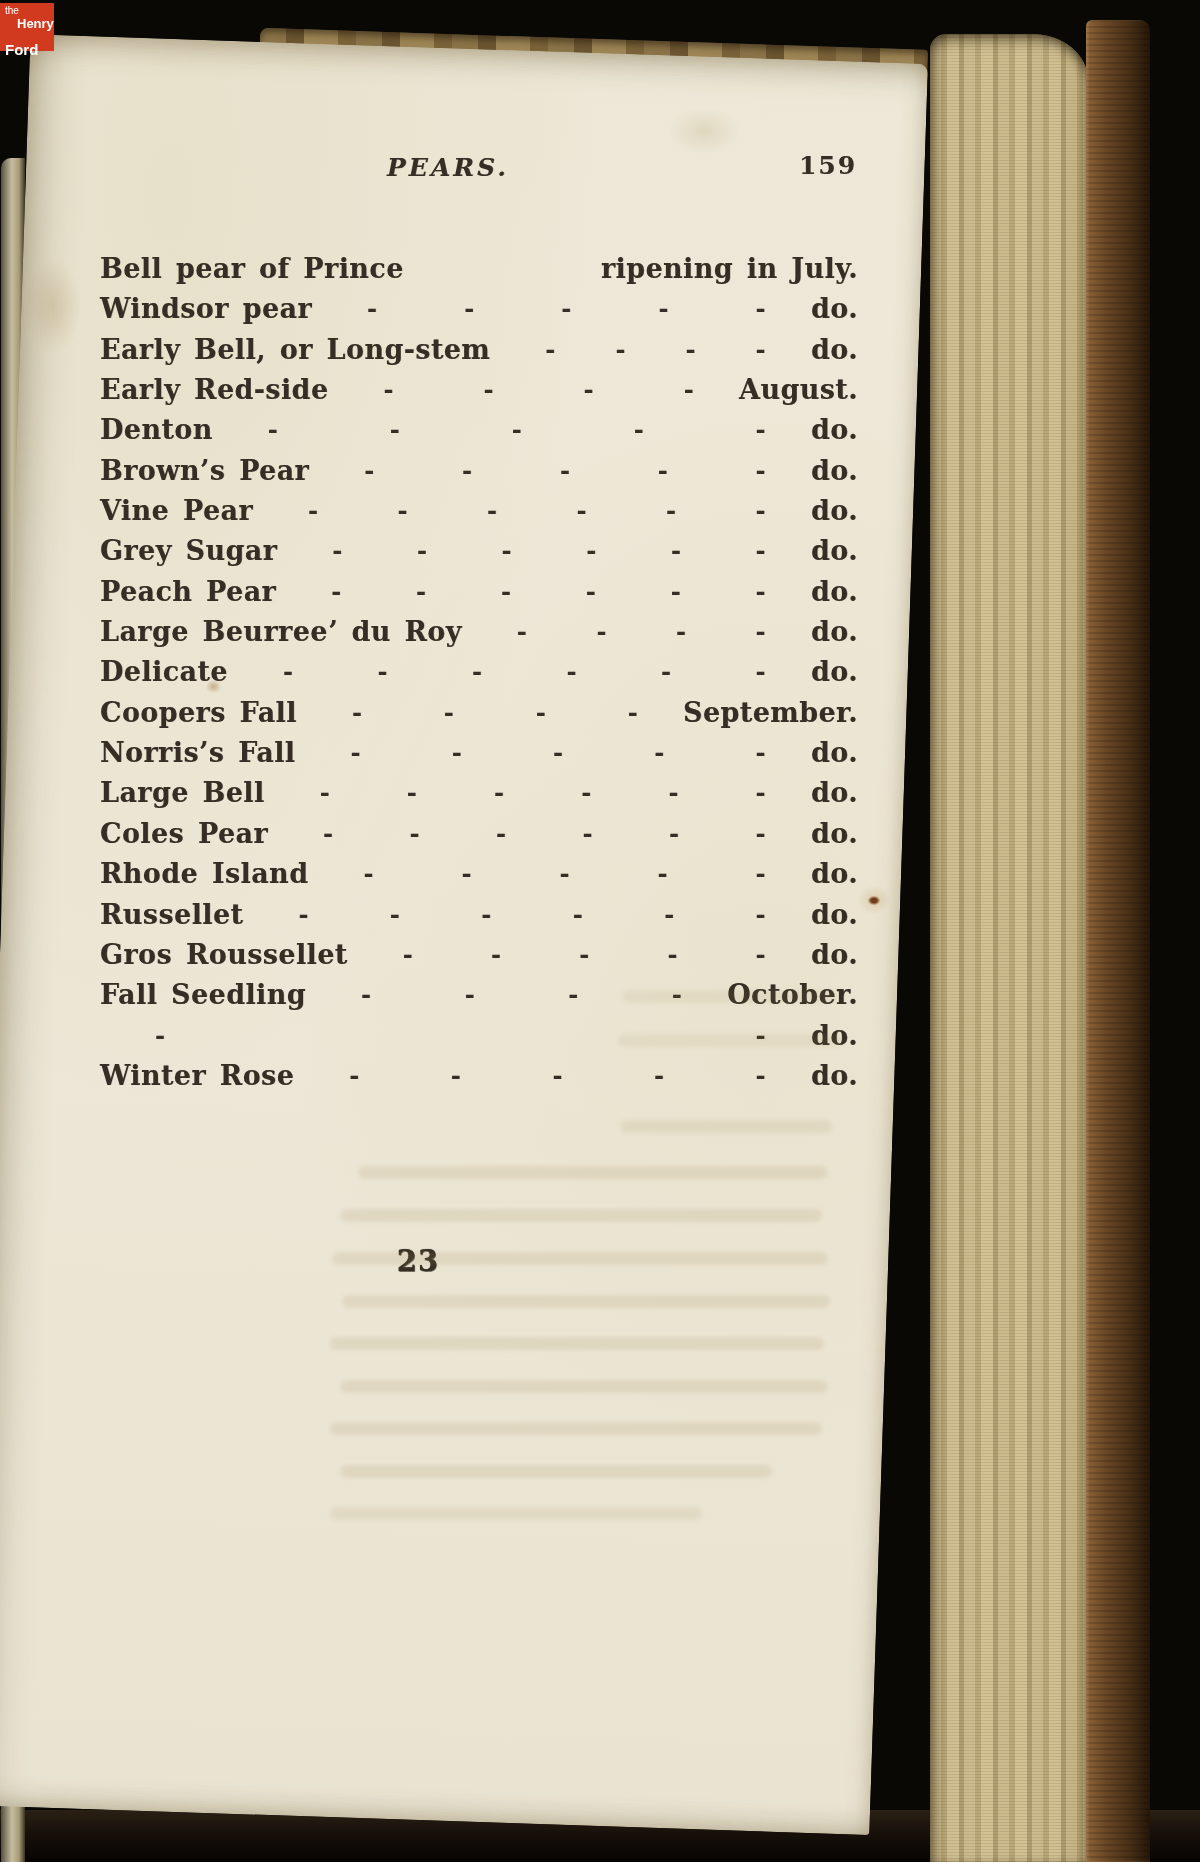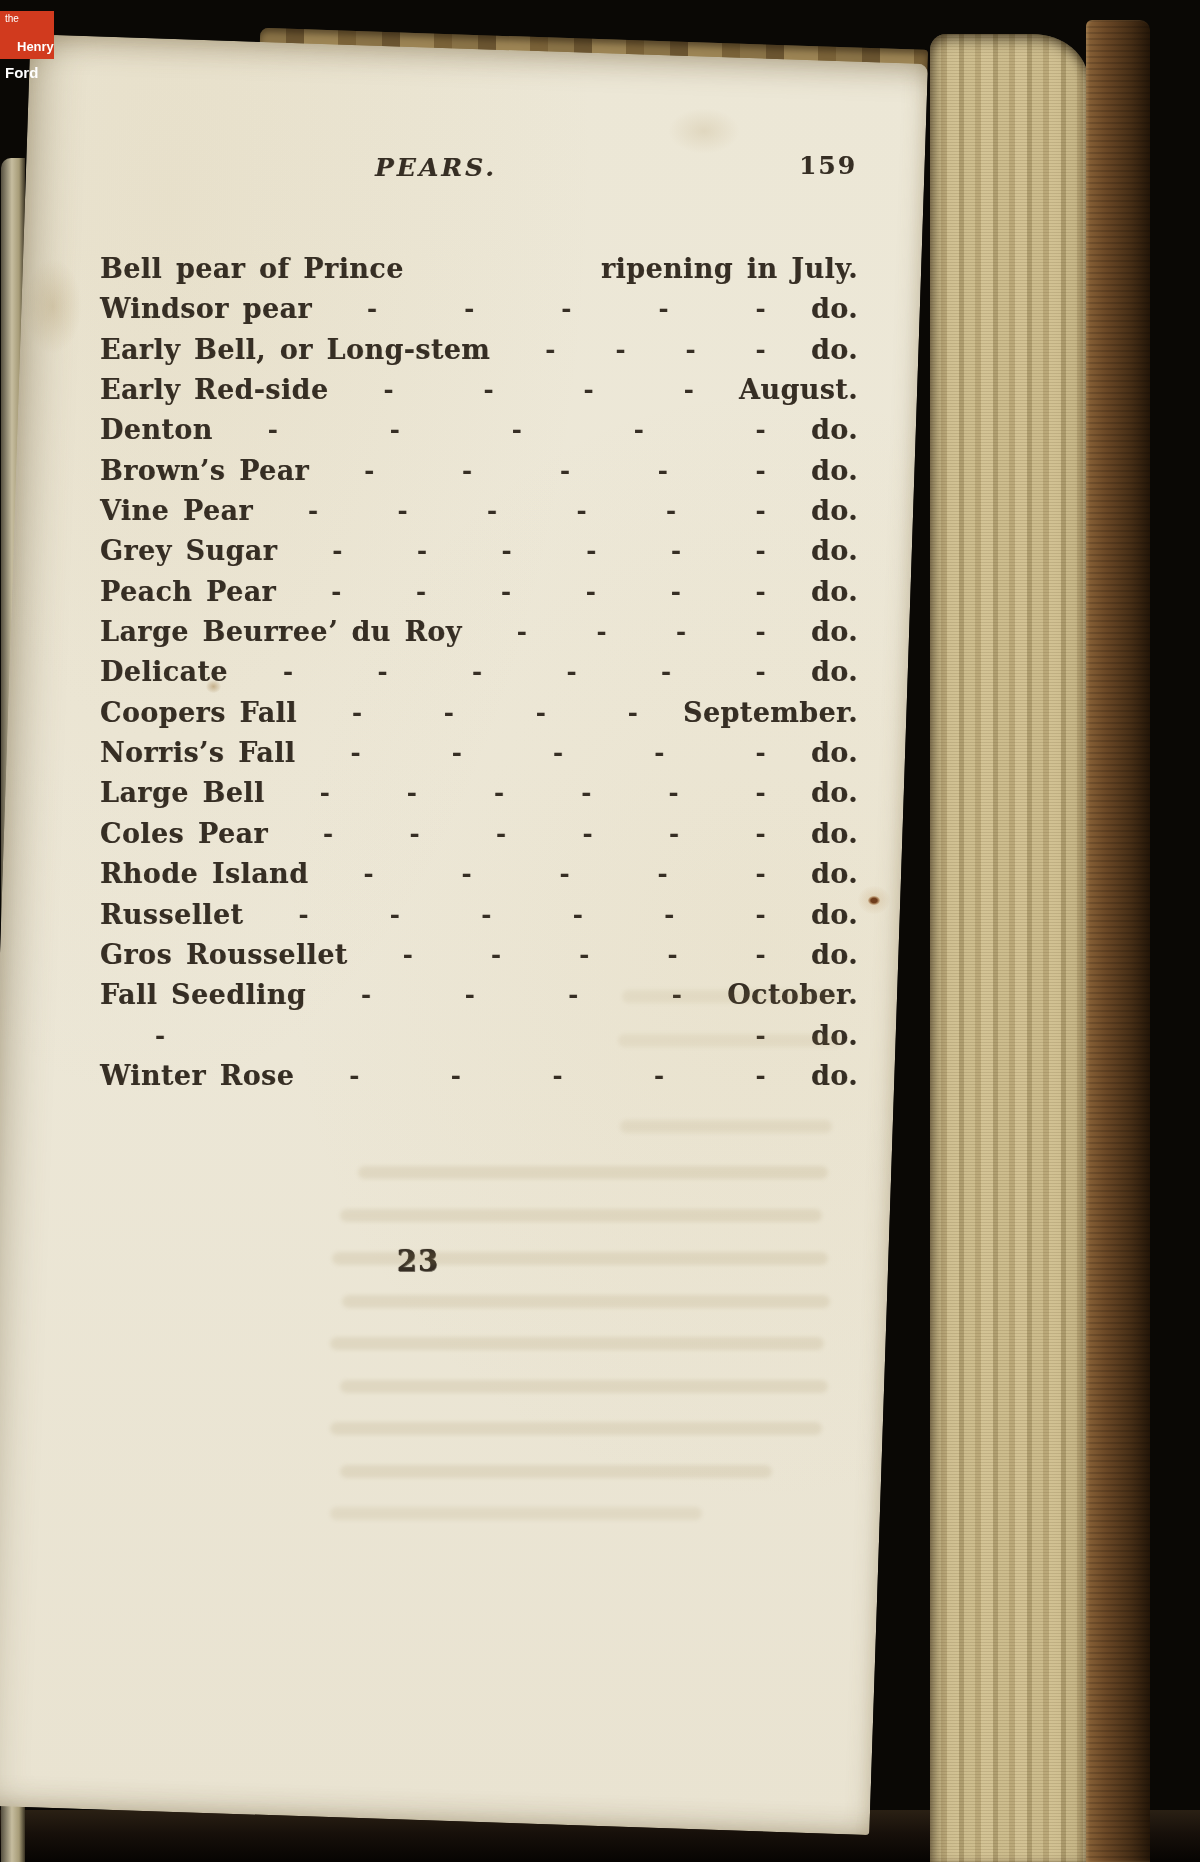--- a/index.html
+++ b/index.html
@@ -53,30 +53,30 @@
       linear-gradient(180deg,#ece7d6 0%,#ede8d8 40%,#e9e3d1 100%);
     border-radius:26px 10px 4px 4px;
     box-shadow:inset 30px 0 45px -22px rgba(95,80,45,.45),
                inset -14px 0 25px -14px rgba(120,100,55,.3),
                inset 0 26px 30px -20px rgba(110,90,50,.38),
                inset 0 -20px 28px -18px rgba(110,90,50,.3);
   }
   
   .content{position:absolute;left:0;top:0;width:1200px;height:1862px;z-index:5;color:#362e24;}
   .logo{
-    position:absolute;left:0;top:11px;width:54px;height:48px;z-index:10;
+    position:absolute;left:0;top:3px;width:54px;height:48px;z-index:10;
     background:#d13a1e;color:#fff;
     font-family:"Liberation Sans", sans-serif;line-height:1;
     padding:3px 0 16px 5px;box-sizing:border-box;
   }
   .logo .the{font-size:10px;display:block;}
-  .logo .henry{font-size:13px;font-weight:bold;display:block;margin:16px 0 0 12px;}
+  .logo .henry{font-size:13px;font-weight:bold;display:block;margin:1px 0 0 12px;}
   .logo .ford{font-size:15px;font-weight:bold;display:block;margin-top:12px;}
   .heading{
-    position:absolute;left:356px;top:153px;width:160px;text-align:center;
+    position:absolute;left:368px;top:153px;width:160px;text-align:center;
     font-style:italic;font-weight:700;font-size:25px;letter-spacing:3px;
     text-shadow:.4px .4px 0 rgba(54,46,36,.4);
   }
   .pagenum{
     position:absolute;left:798px;top:151px;width:60px;text-align:center;
     font-weight:700;font-size:25px;letter-spacing:2px;
     text-shadow:.4px .4px 0 rgba(54,46,36,.4);
   }
   .list{position:absolute;left:100px;top:249px;width:758px;}
   .row{display:flex;height:40.35px;line-height:40.35px;

